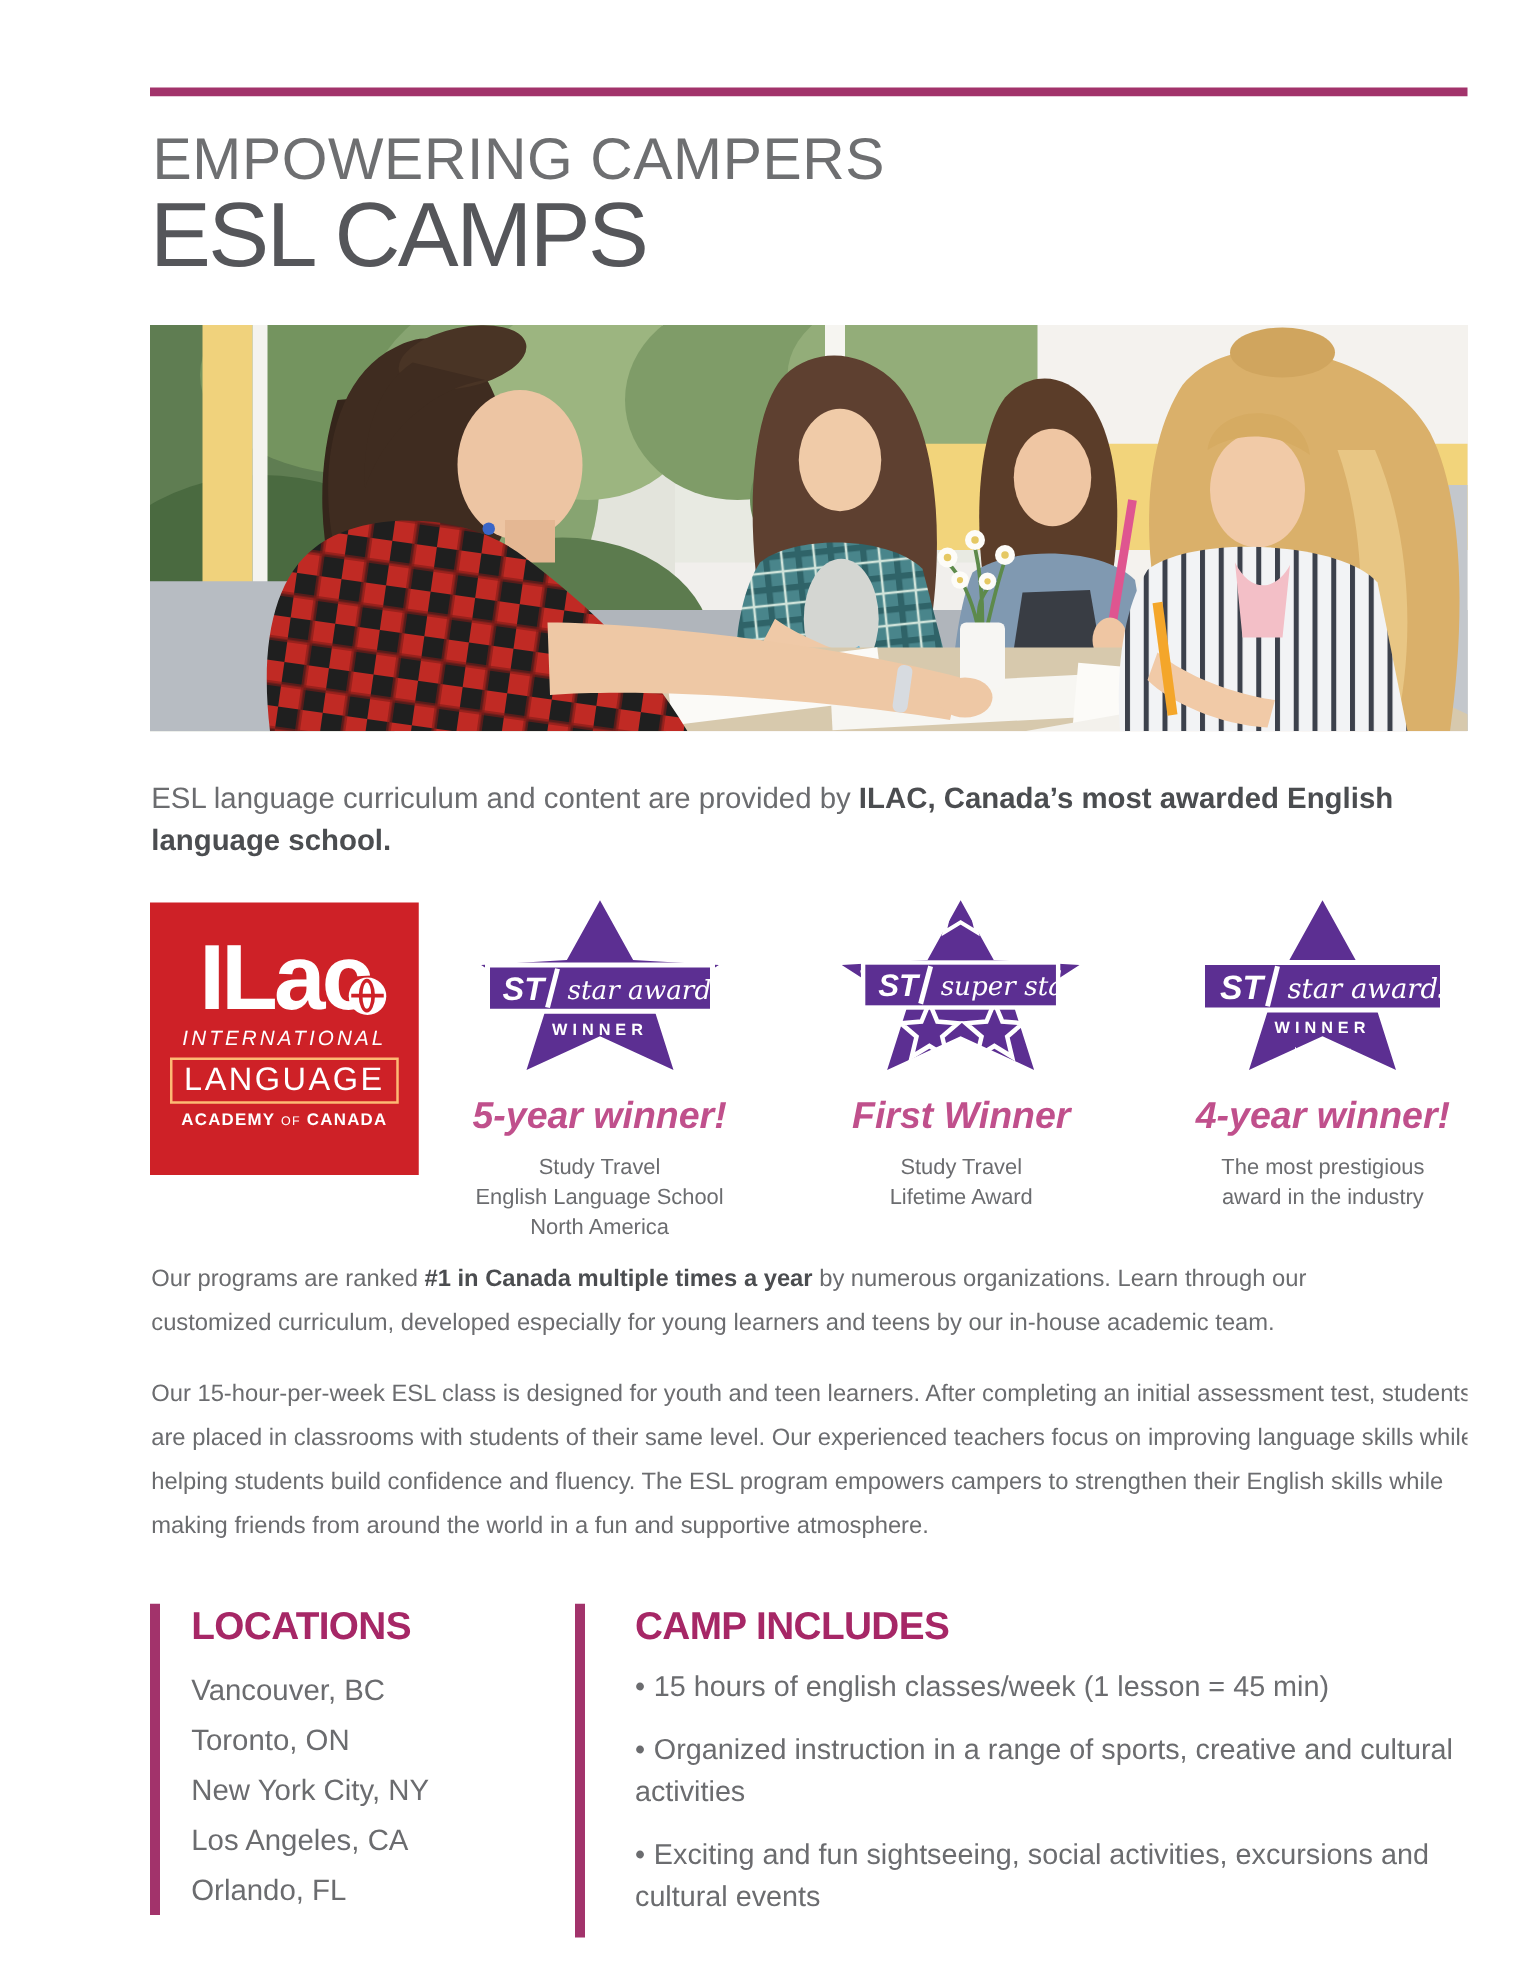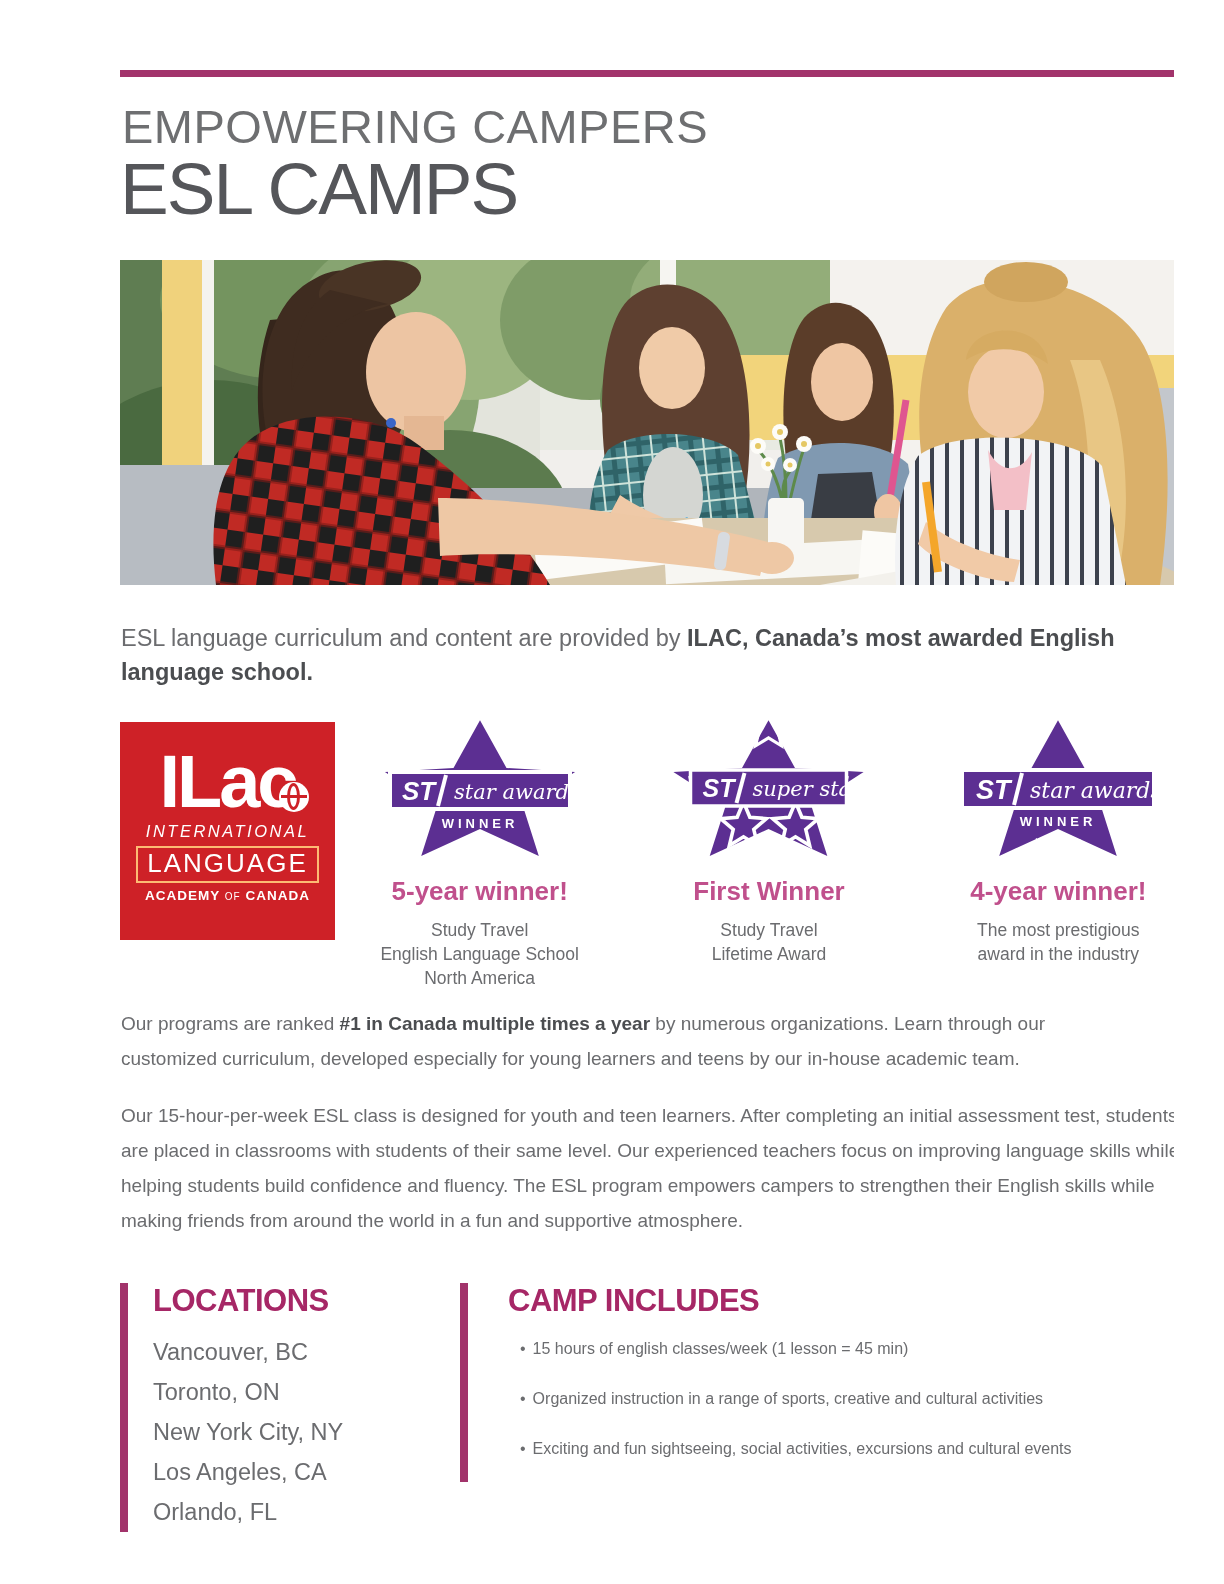--- a/index.html
+++ b/index.html
@@ -36,35 +36,35 @@
   .ilac-globe::after { content:""; position:absolute; left:8px; top:1px; width:13px; height:27px;
     border:3px solid var(--ilac_red,#ce2127); border-radius:50%; box-sizing:border-box; }
   .ilac-int { margin-top:2px; font-size:16.5px; letter-spacing:2.5px;font-style:italic; }
   .ilac-lang { display:inline-block; margin-top:5px; padding:0 9px 2px; border:2px solid #fdba74;
     font-size:26px; letter-spacing:2px; }
   .ilac-acad { margin-top:5px; font-size:13.5px; font-weight:bold; letter-spacing:1px; }
   .ilac-acad .of { font-size:10px; font-weight:normal; }
 
   .award { flex:1 1 0; display:flex; flex-direction:column; align-items:center; text-align:center; }
   .badge-wrap { height:152px; margin-top:-12px; display:flex; align-items:flex-end; justify-content:center; }
-  .award-title { margin-top:14px; font-size:26px; font-weight:bold; color:var(--award_pink,#c0508c); }
+  .award-title { margin-top:14px; font-size:30px; font-weight:bold; color:var(--award_pink,#c0508c);font-style:italic; }
   .award-caption { margin-top:11px; font-size:17.5px; line-height:24px; color:var(--text_gray,#6b6c6f); }
 
   .para { position:absolute; color:var(--text_gray,#6b6c6f); font-size:19px; line-height:35px; }
   .para-1 { left:71px; top:1006px; width:1020px; }
   .para-2 { left:71px; top:1098px; width:1078px; }
 
   .col { position:absolute; top:1283px; border-left:8px solid var(--accent_rule,#a2336b);
     box-sizing:border-box; }
   .col-locations { left:70px; width:335px; padding-left:25px; }
   .col-camp { left:410px; width:745px; padding-left:40px; }
   .col-heading { margin:0 0 13px; font-size:31px; font-weight:bold;
     color:var(--heading_magenta,#a62766); letter-spacing:-0.5px; }
   .loc-item { font-size:23.5px; line-height:40px; color:var(--text_gray,#6b6c6f); }
-  .camp-item { font-size:16px; line-height:34px; margin-bottom:16px; color:var(--text_gray,#6b6c6f);margin-left:12px; }
+  .camp-item { font-size:23px; line-height:34px; margin-bottom:16px; color:var(--text_gray,#6b6c6f); }
   .bullet { margin-right:7px; }
 </style>
 </head>
 <body>
 
 <div class="page">
 
   <div class="rule-top"></div>
   <div class="kicker">EMPOWERING CAMPERS</div>
   <div class="page-title">ESL CAMPS</div>

